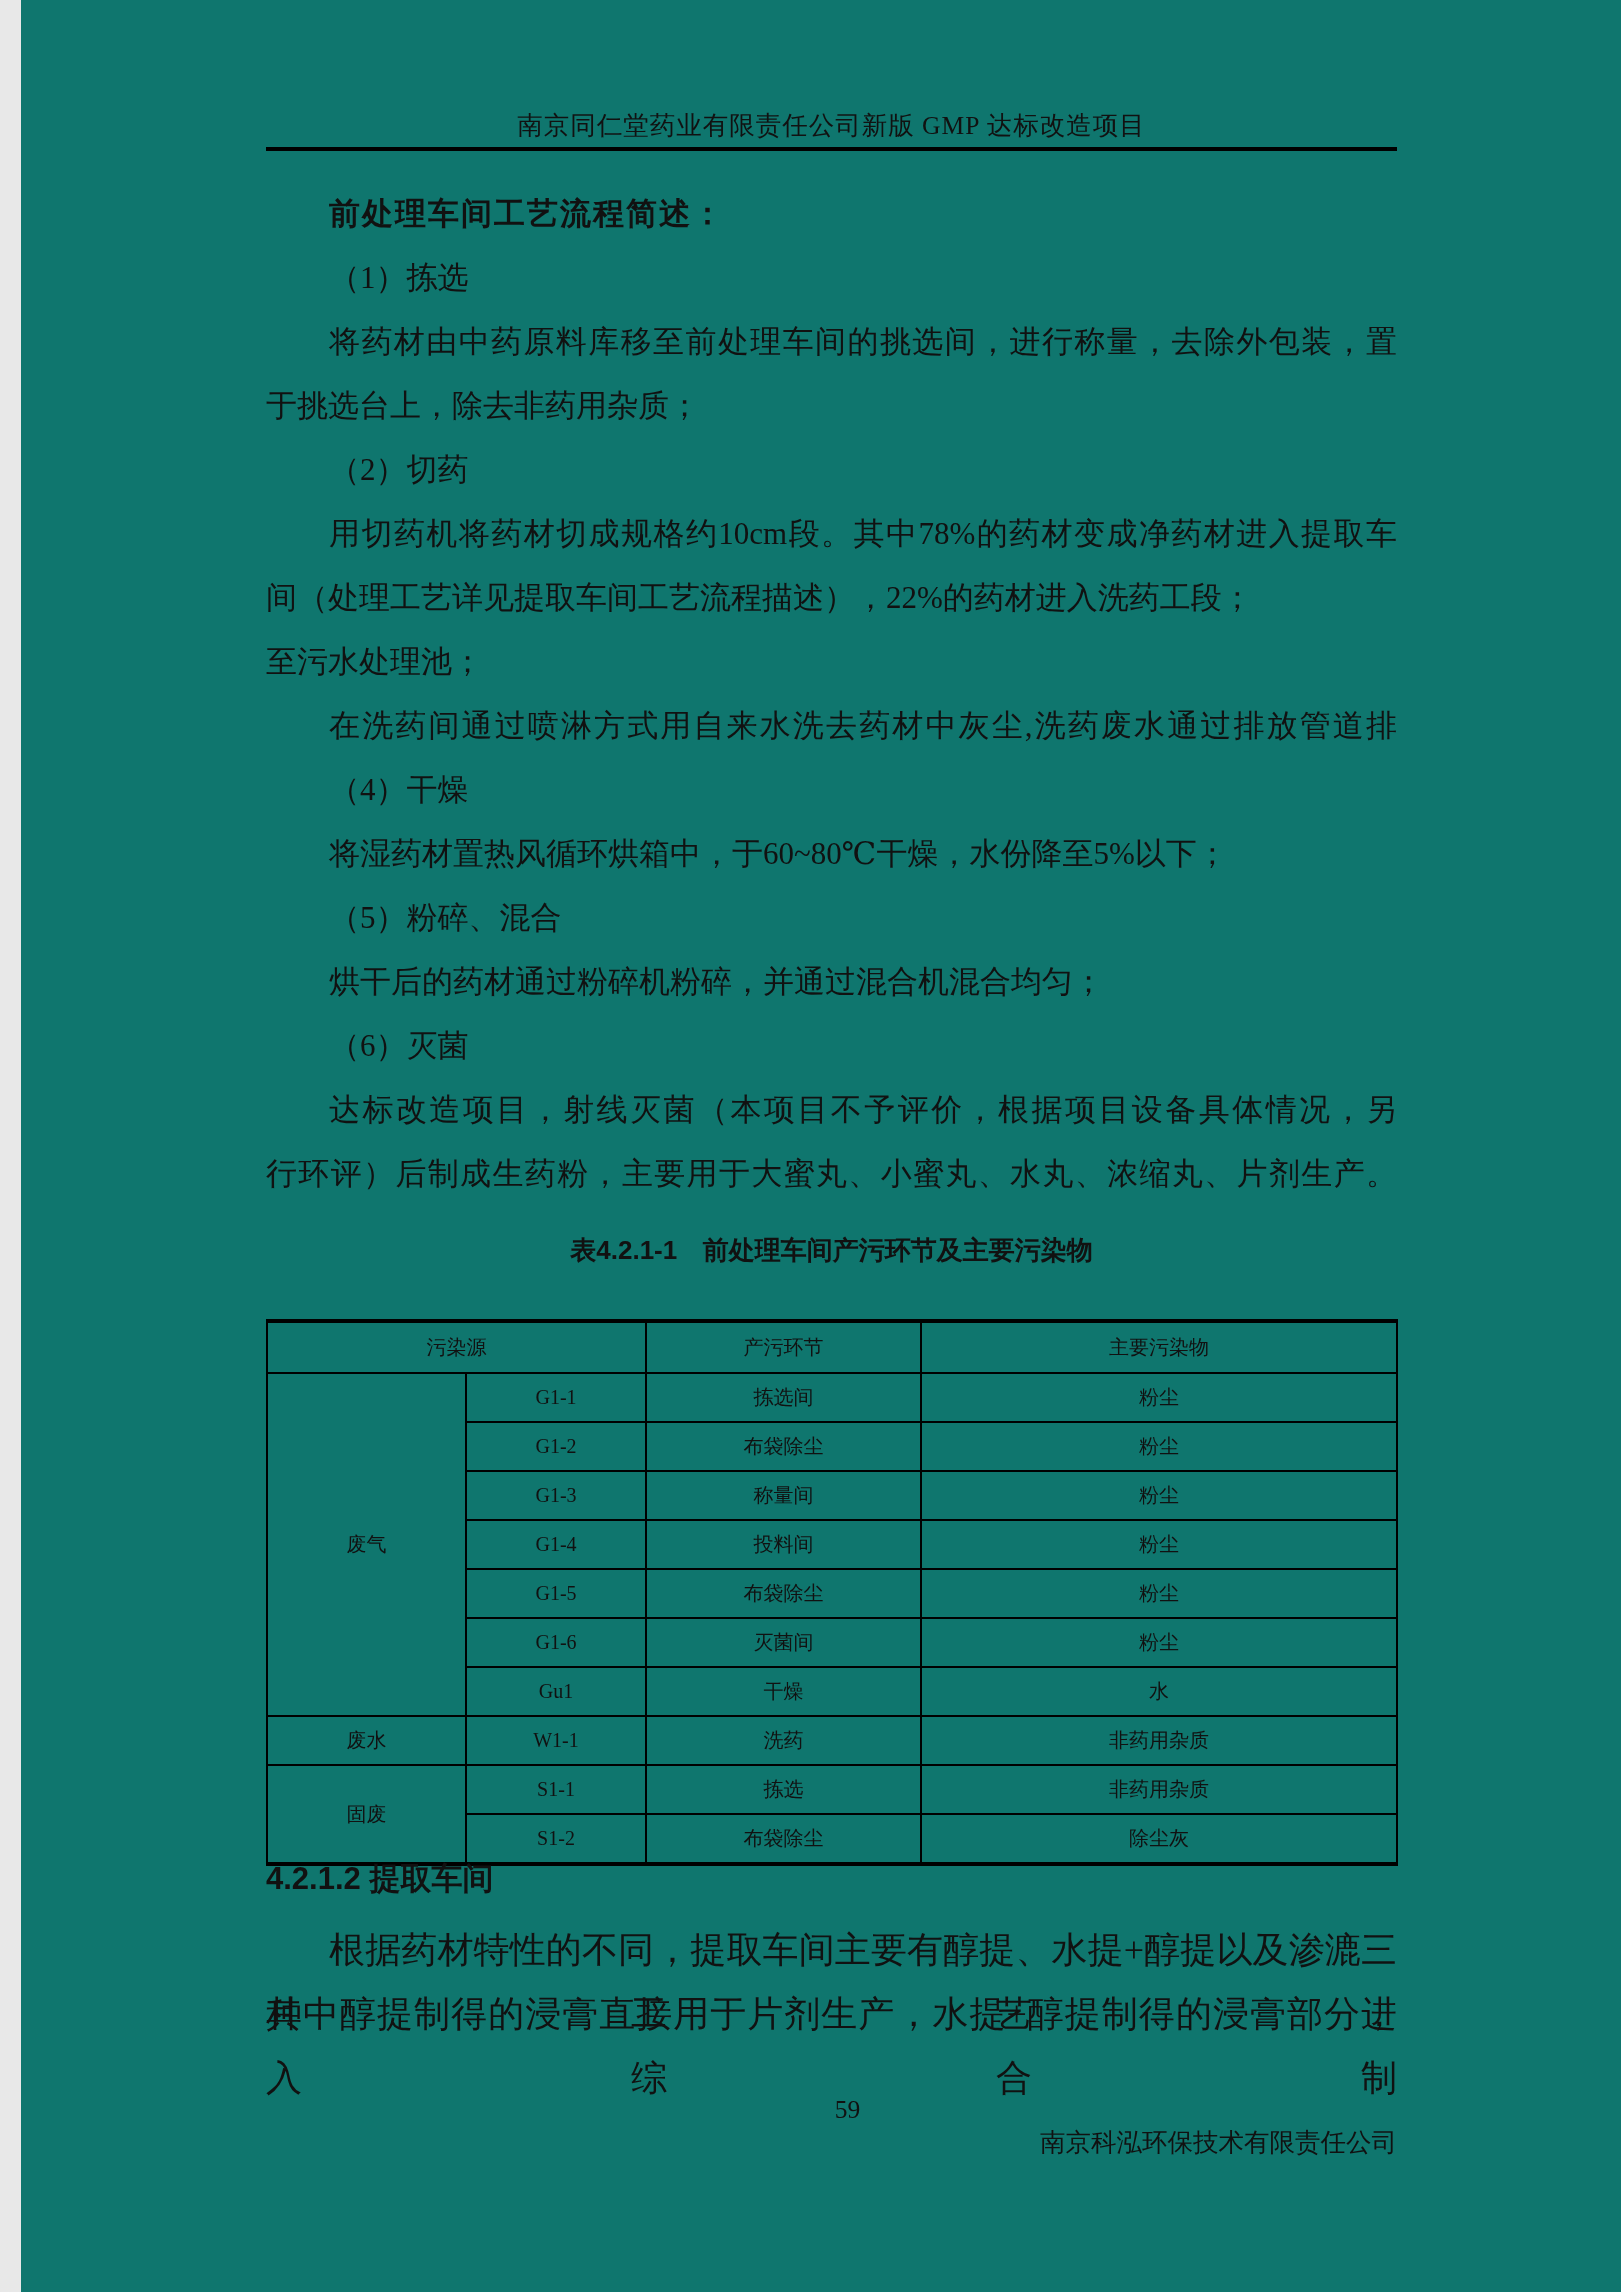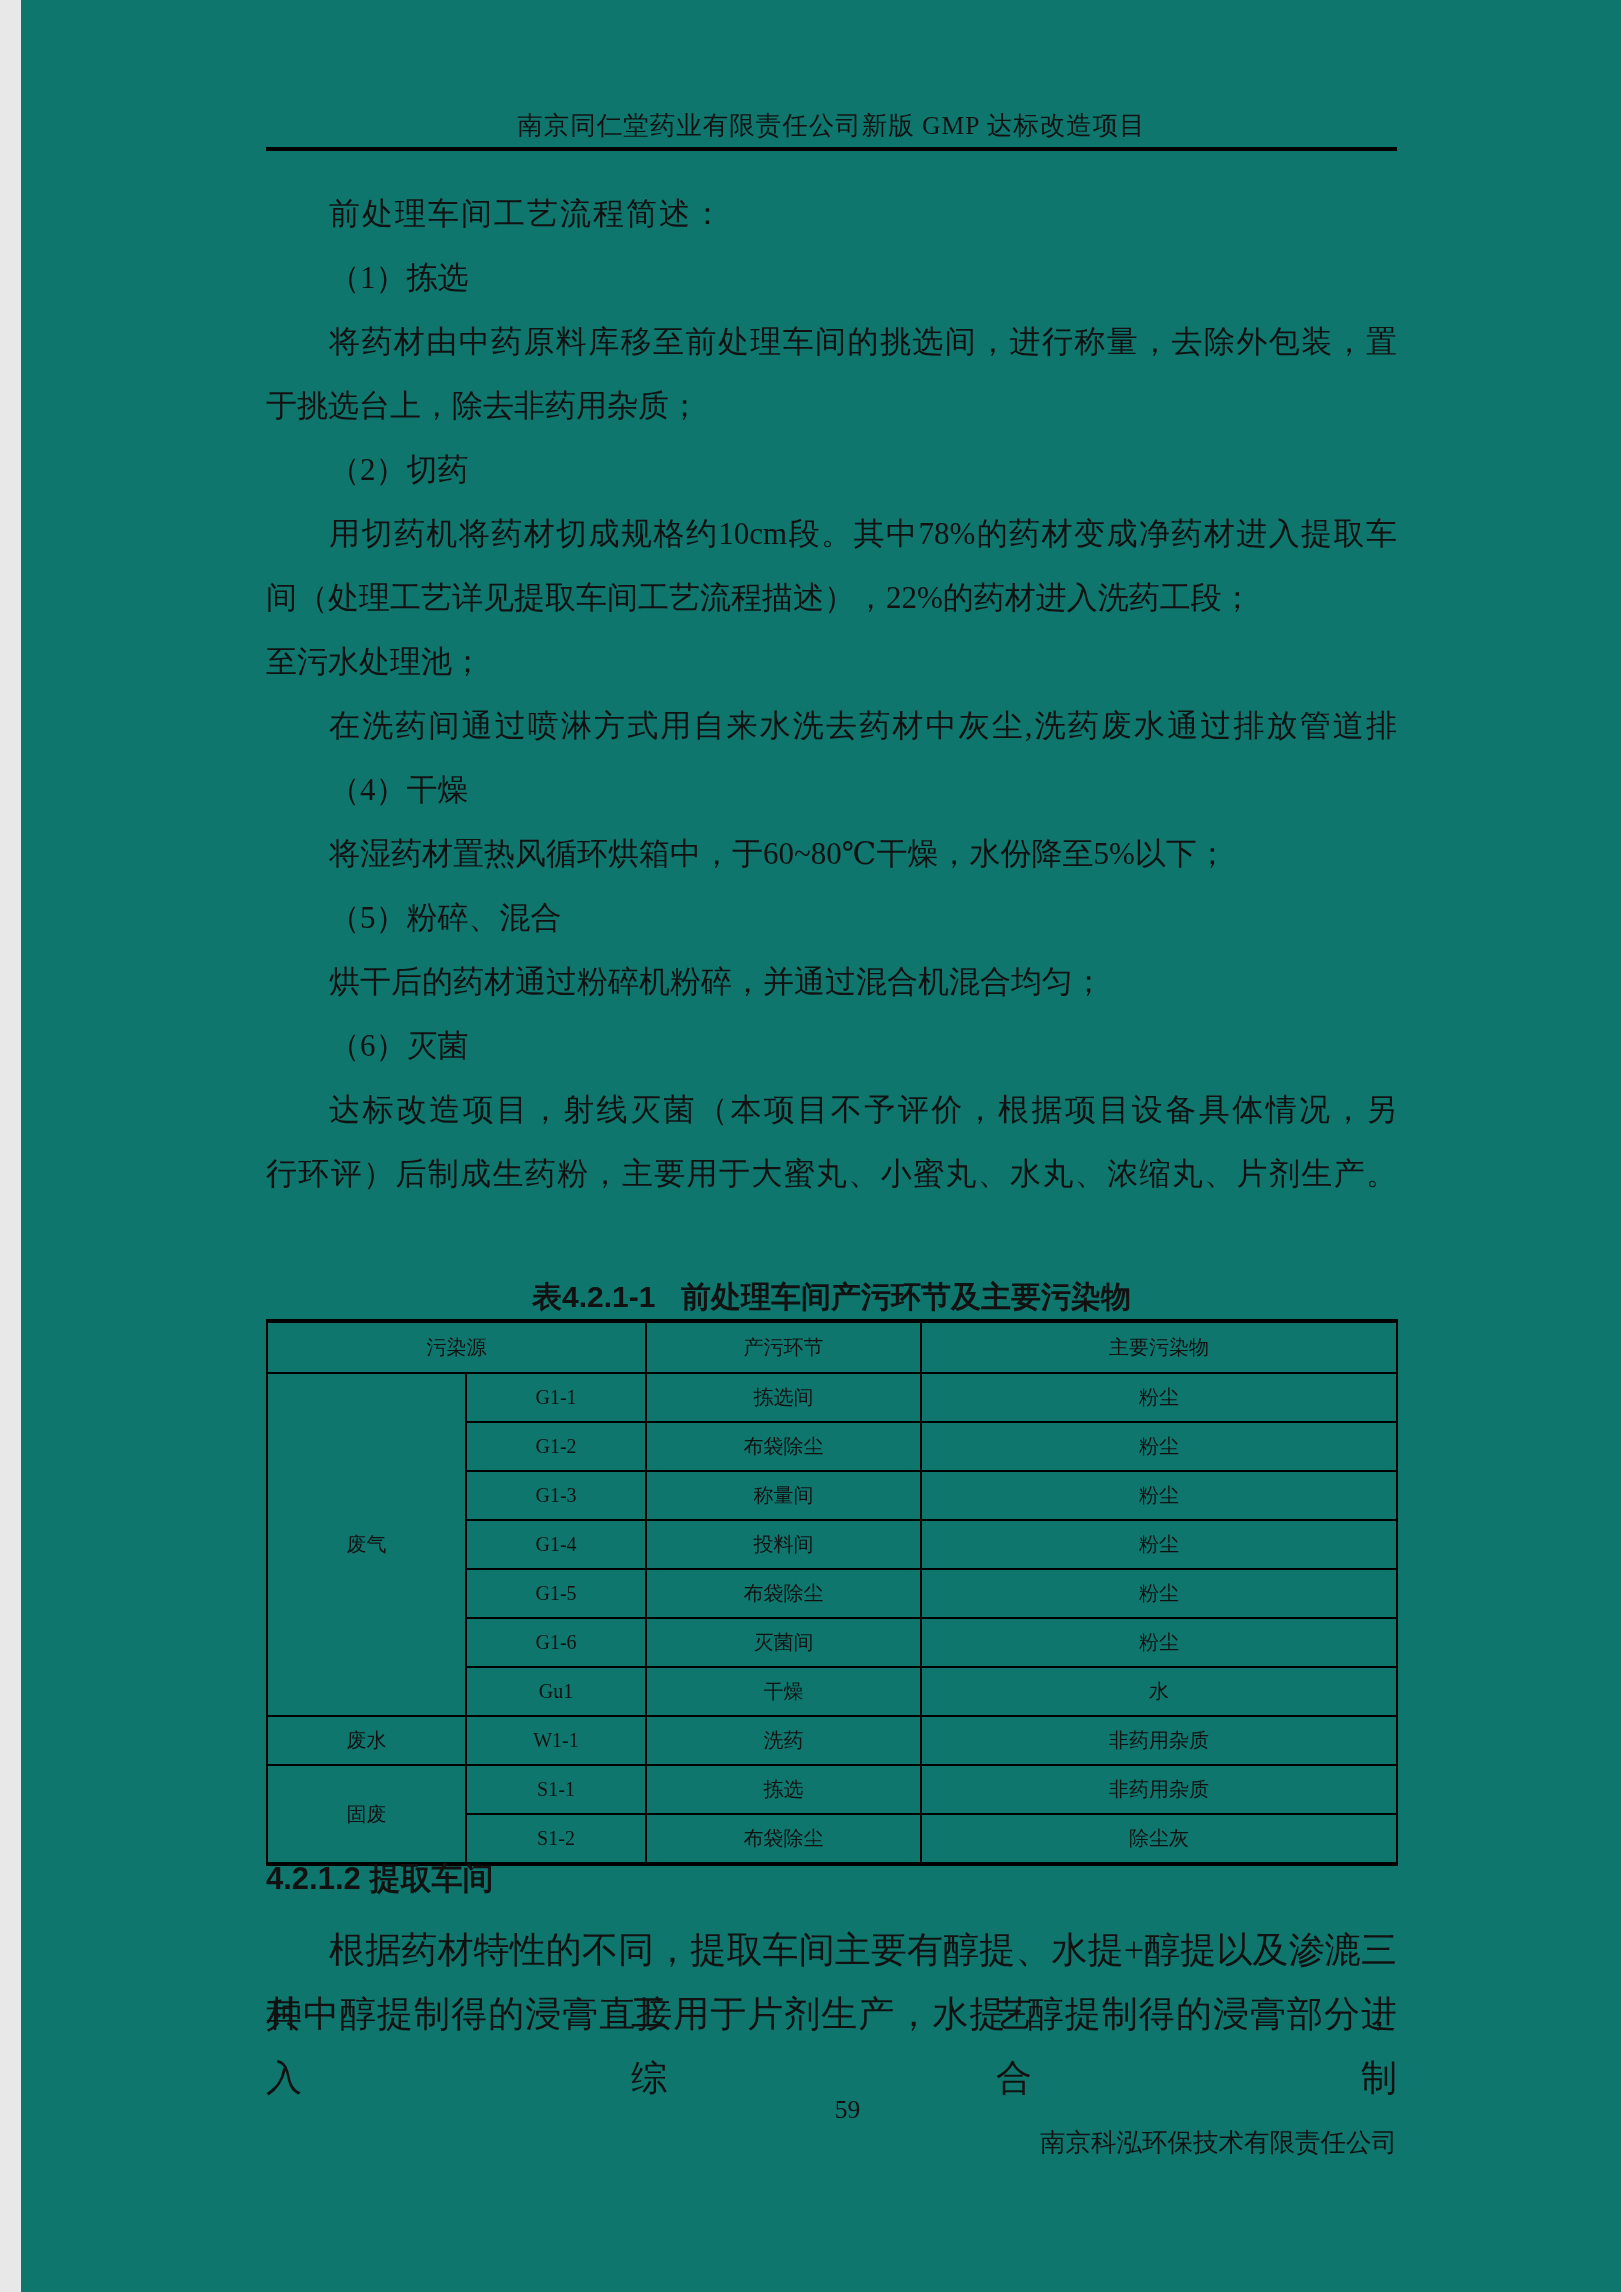--- a/index.html
+++ b/index.html
@@ -28,28 +28,28 @@
   .ln{height:64px;line-height:64px;white-space:nowrap;}
   .ind{text-indent:63px;}
   .just{
     white-space:normal;
     text-align:justify;
     text-align-last:justify;
     text-justify:distribute;
   }
   .h1line{
     font-family:"Liberation Sans","DejaVu Sans",sans-serif;
-    font-weight:400;
+    font-weight:700;
     letter-spacing:2px;
   }
   .tbl-title{
-    position:absolute;top:1272px;left:245px;width:1131px;height:49px;
+    position:absolute;top:1226px;left:245px;width:1131px;height:49px;
     line-height:49px;text-align:center;
     font-family:"Liberation Sans","DejaVu Sans",sans-serif;
-    font-weight:700;font-size:30px;
+    font-weight:700;font-size:26px;
   }
   .tbl-title .gap{margin-left:25.5px;}
   table.pollution{
     position:absolute;top:1319px;left:245px;width:1131px;
     border-collapse:collapse;table-layout:fixed;
     font-size:20px;
     padding-left:31px;
   }
   table.pollution td{
     border:2px solid #000;

